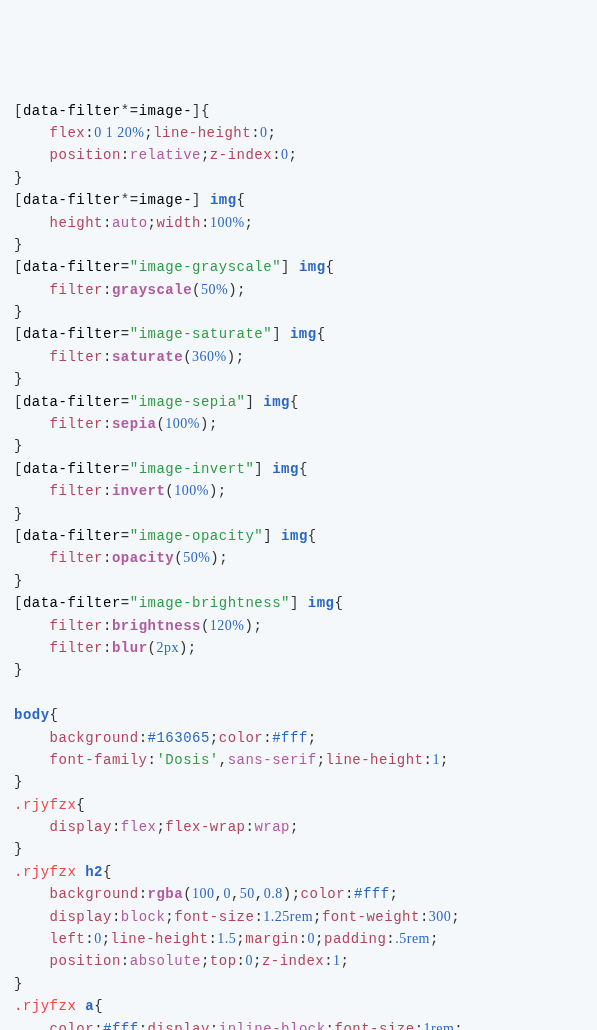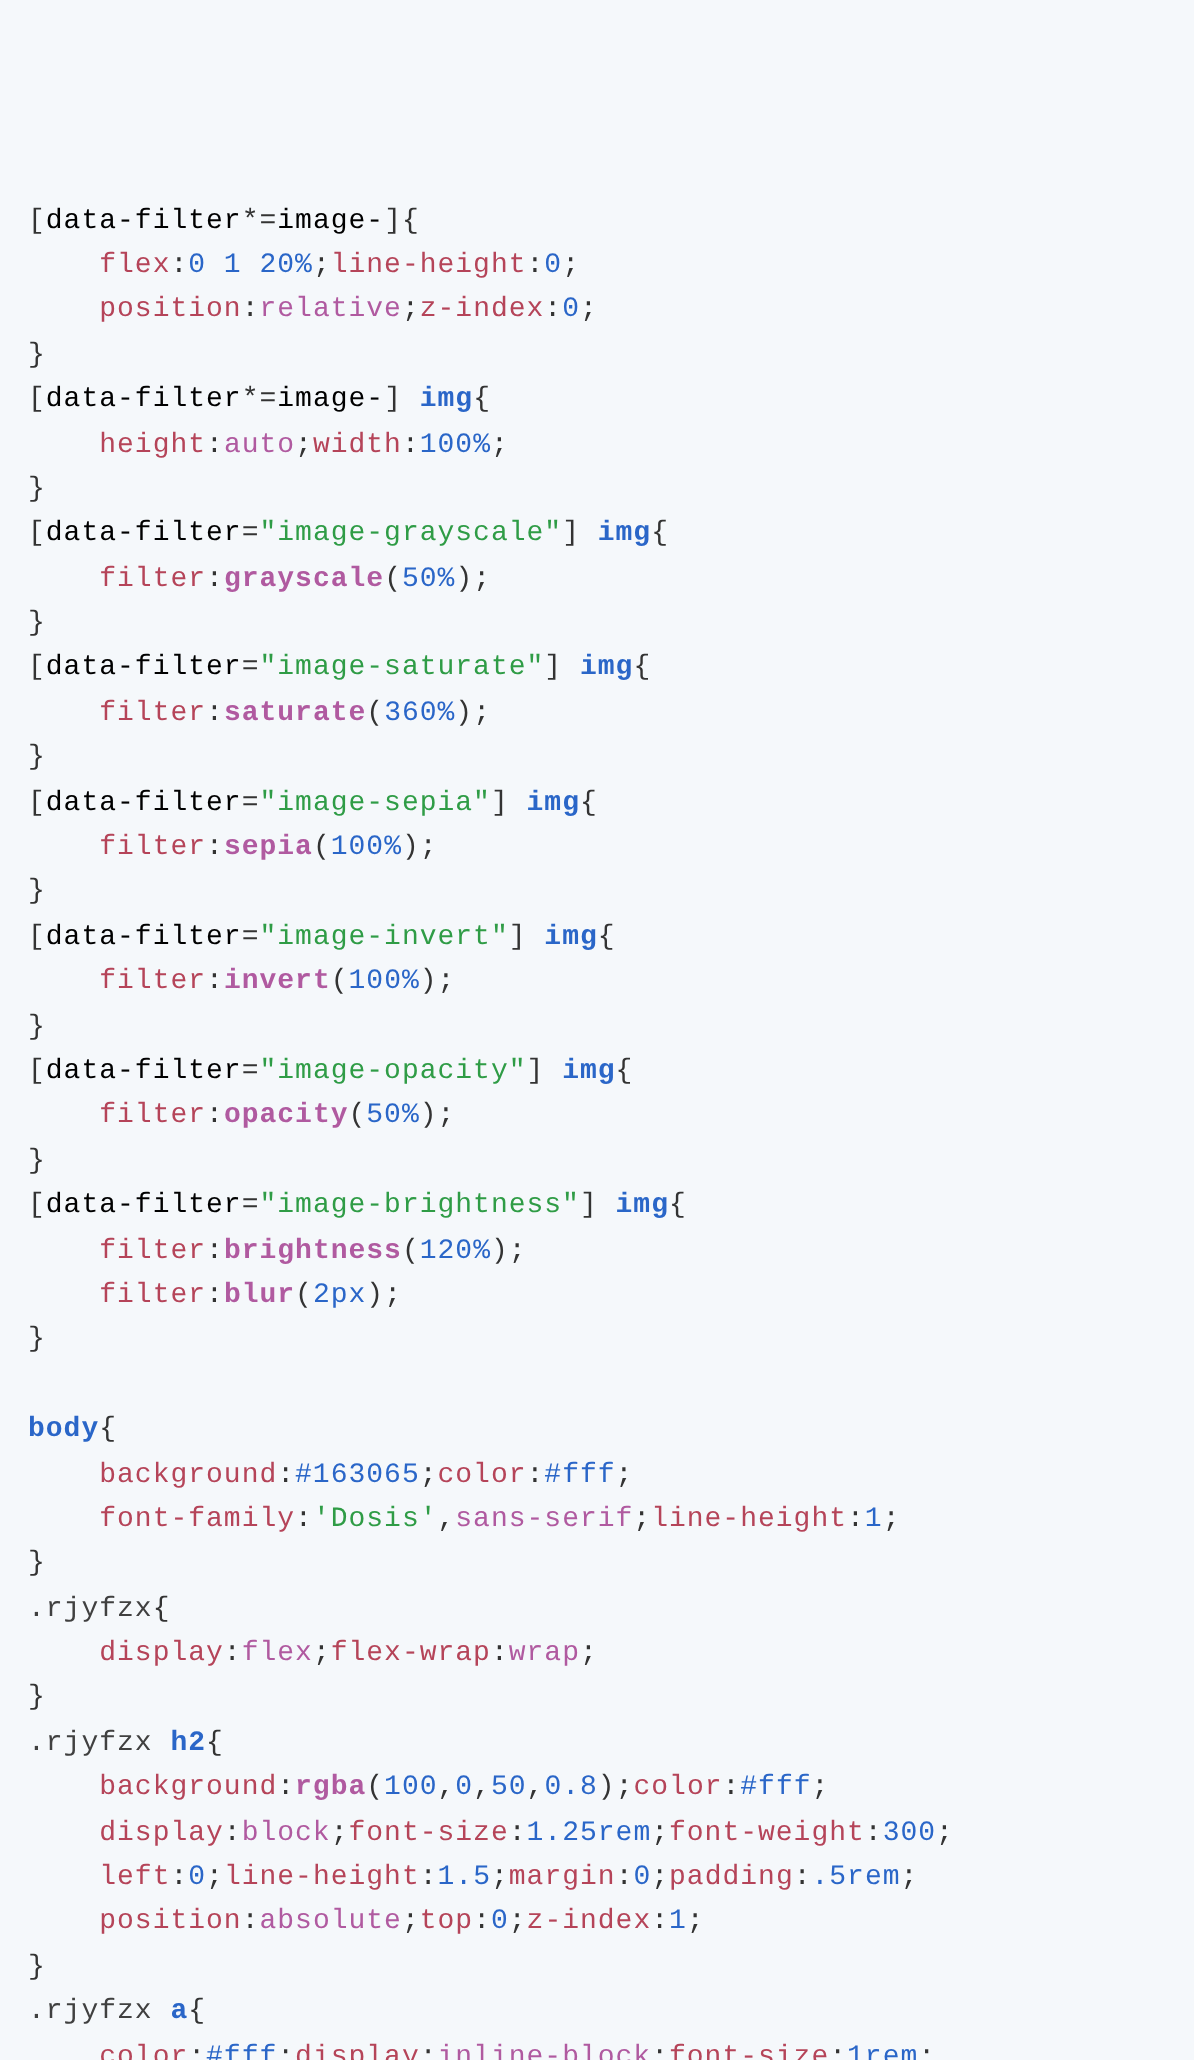--- a/index.html
+++ b/index.html
@@ -10,26 +10,26 @@
     font-size: 14px;
     line-height: 1.6;
     color: #333;
     letter-spacing: 0.5px;
     white-space: pre;
   }
   .line { display: block; }
   .sel   { color: #000000; }      
   .prop  { color: #b54459; }      
   .punct { color: #333333; }      
-  .num   { color: #2a66c8; }      
+  .num   { color: #2a66c8; font-family: Liberation Serif, serif; }      
   .str   { color: #2f9c46; }      
   .kw    { color: #b05aa0; }      
   .fn    { color: #b05aa0; font-weight: bold; }      
   .tag   { color: #2a66c8; font-weight: bold; }      
-  .cls   { color: #404040; }      
+  .cls   { color: #ef4444; }      
   .hex   { color: #2a66c8; }      
 </style>
 </head>
 <body>
 
 
 
 <div id="code"><span class="line"><span class="punct">[</span><span class="sel">data-filter</span><span class="punct">*=</span><span class="sel">image-</span><span class="punct">]{</span></span><span class="line">    <span class="prop">flex</span><span class="punct">:</span><span class="num">0 1 20%</span><span class="punct">;</span><span class="prop">line-height</span><span class="punct">:</span><span class="num">0</span><span class="punct">;</span></span><span class="line">    <span class="prop">position</span><span class="punct">:</span><span class="kw">relative</span><span class="punct">;</span><span class="prop">z-index</span><span class="punct">:</span><span class="num">0</span><span class="punct">;</span></span><span class="line"><span class="punct">}</span></span><span class="line"><span class="punct">[</span><span class="sel">data-filter</span><span class="punct">*=</span><span class="sel">image-</span><span class="punct">]</span> <span class="tag">img</span><span class="punct">{</span></span><span class="line">    <span class="prop">height</span><span class="punct">:</span><span class="kw">auto</span><span class="punct">;</span><span class="prop">width</span><span class="punct">:</span><span class="num">100%</span><span class="punct">;</span></span><span class="line"><span class="punct">}</span></span><span class="line"><span class="punct">[</span><span class="sel">data-filter</span><span class="punct">=</span><span class="str">"image-grayscale"</span><span class="punct">]</span> <span class="tag">img</span><span class="punct">{</span></span><span class="line">    <span class="prop">filter</span><span class="punct">:</span><span class="fn">grayscale</span><span class="punct">(</span><span class="num">50%</span><span class="punct">);</span></span><span class="line"><span class="punct">}</span></span><span class="line"><span class="punct">[</span><span class="sel">data-filter</span><span class="punct">=</span><span class="str">"image-saturate"</span><span class="punct">]</span> <span class="tag">img</span><span class="punct">{</span></span><span class="line">    <span class="prop">filter</span><span class="punct">:</span><span class="fn">saturate</span><span class="punct">(</span><span class="num">360%</span><span class="punct">);</span></span><span class="line"><span class="punct">}</span></span><span class="line"><span class="punct">[</span><span class="sel">data-filter</span><span class="punct">=</span><span class="str">"image-sepia"</span><span class="punct">]</span> <span class="tag">img</span><span class="punct">{</span></span><span class="line">    <span class="prop">filter</span><span class="punct">:</span><span class="fn">sepia</span><span class="punct">(</span><span class="num">100%</span><span class="punct">);</span></span><span class="line"><span class="punct">}</span></span><span class="line"><span class="punct">[</span><span class="sel">data-filter</span><span class="punct">=</span><span class="str">"image-invert"</span><span class="punct">]</span> <span class="tag">img</span><span class="punct">{</span></span><span class="line">    <span class="prop">filter</span><span class="punct">:</span><span class="fn">invert</span><span class="punct">(</span><span class="num">100%</span><span class="punct">);</span></span><span class="line"><span class="punct">}</span></span><span class="line"><span class="punct">[</span><span class="sel">data-filter</span><span class="punct">=</span><span class="str">"image-opacity"</span><span class="punct">]</span> <span class="tag">img</span><span class="punct">{</span></span><span class="line">    <span class="prop">filter</span><span class="punct">:</span><span class="fn">opacity</span><span class="punct">(</span><span class="num">50%</span><span class="punct">);</span></span><span class="line"><span class="punct">}</span></span><span class="line"><span class="punct">[</span><span class="sel">data-filter</span><span class="punct">=</span><span class="str">"image-brightness"</span><span class="punct">]</span> <span class="tag">img</span><span class="punct">{</span></span><span class="line">    <span class="prop">filter</span><span class="punct">:</span><span class="fn">brightness</span><span class="punct">(</span><span class="num">120%</span><span class="punct">);</span></span><span class="line">    <span class="prop">filter</span><span class="punct">:</span><span class="fn">blur</span><span class="punct">(</span><span class="num">2px</span><span class="punct">);</span></span><span class="line"><span class="punct">}</span></span><span class="line">&nbsp;</span><span class="line"><span class="tag">body</span><span class="punct">{</span></span><span class="line">    <span class="prop">background</span><span class="punct">:</span><span class="hex">#163065</span><span class="punct">;</span><span class="prop">color</span><span class="punct">:</span><span class="hex">#fff</span><span class="punct">;</span></span><span class="line">    <span class="prop">font-family</span><span class="punct">:</span><span class="str">'Dosis'</span><span class="punct">,</span><span class="kw">sans-serif</span><span class="punct">;</span><span class="prop">line-height</span><span class="punct">:</span><span class="num">1</span><span class="punct">;</span></span><span class="line"><span class="punct">}</span></span><span class="line"><span class="cls">.rjyfzx</span><span class="punct">{</span></span><span class="line">    <span class="prop">display</span><span class="punct">:</span><span class="kw">flex</span><span class="punct">;</span><span class="prop">flex-wrap</span><span class="punct">:</span><span class="kw">wrap</span><span class="punct">;</span></span><span class="line"><span class="punct">}</span></span><span class="line"><span class="cls">.rjyfzx</span> <span class="tag">h2</span><span class="punct">{</span></span><span class="line">    <span class="prop">background</span><span class="punct">:</span><span class="fn">rgba</span><span class="punct">(</span><span class="num">100</span><span class="punct">,</span><span class="num">0</span><span class="punct">,</span><span class="num">50</span><span class="punct">,</span><span class="num">0.8</span><span class="punct">);</span><span class="prop">color</span><span class="punct">:</span><span class="hex">#fff</span><span class="punct">;</span></span><span class="line">    <span class="prop">display</span><span class="punct">:</span><span class="kw">block</span><span class="punct">;</span><span class="prop">font-size</span><span class="punct">:</span><span class="num">1.25rem</span><span class="punct">;</span><span class="prop">font-weight</span><span class="punct">:</span><span class="num">300</span><span class="punct">;</span></span><span class="line">    <span class="prop">left</span><span class="punct">:</span><span class="num">0</span><span class="punct">;</span><span class="prop">line-height</span><span class="punct">:</span><span class="num">1.5</span><span class="punct">;</span><span class="prop">margin</span><span class="punct">:</span><span class="num">0</span><span class="punct">;</span><span class="prop">padding</span><span class="punct">:</span><span class="num">.5rem</span><span class="punct">;</span></span><span class="line">    <span class="prop">position</span><span class="punct">:</span><span class="kw">absolute</span><span class="punct">;</span><span class="prop">top</span><span class="punct">:</span><span class="num">0</span><span class="punct">;</span><span class="prop">z-index</span><span class="punct">:</span><span class="num">1</span><span class="punct">;</span></span><span class="line"><span class="punct">}</span></span><span class="line"><span class="cls">.rjyfzx</span> <span class="tag">a</span><span class="punct">{</span></span><span class="line">    <span class="prop">color</span><span class="punct">:</span><span class="hex">#fff</span><span class="punct">;</span><span class="prop">display</span><span class="punct">:</span><span class="kw">inline-block</span><span class="punct">;</span><span class="prop">font-size</span><span class="punct">:</span><span class="num">1rem</span><span class="punct">;</span></span></div>
 
 

